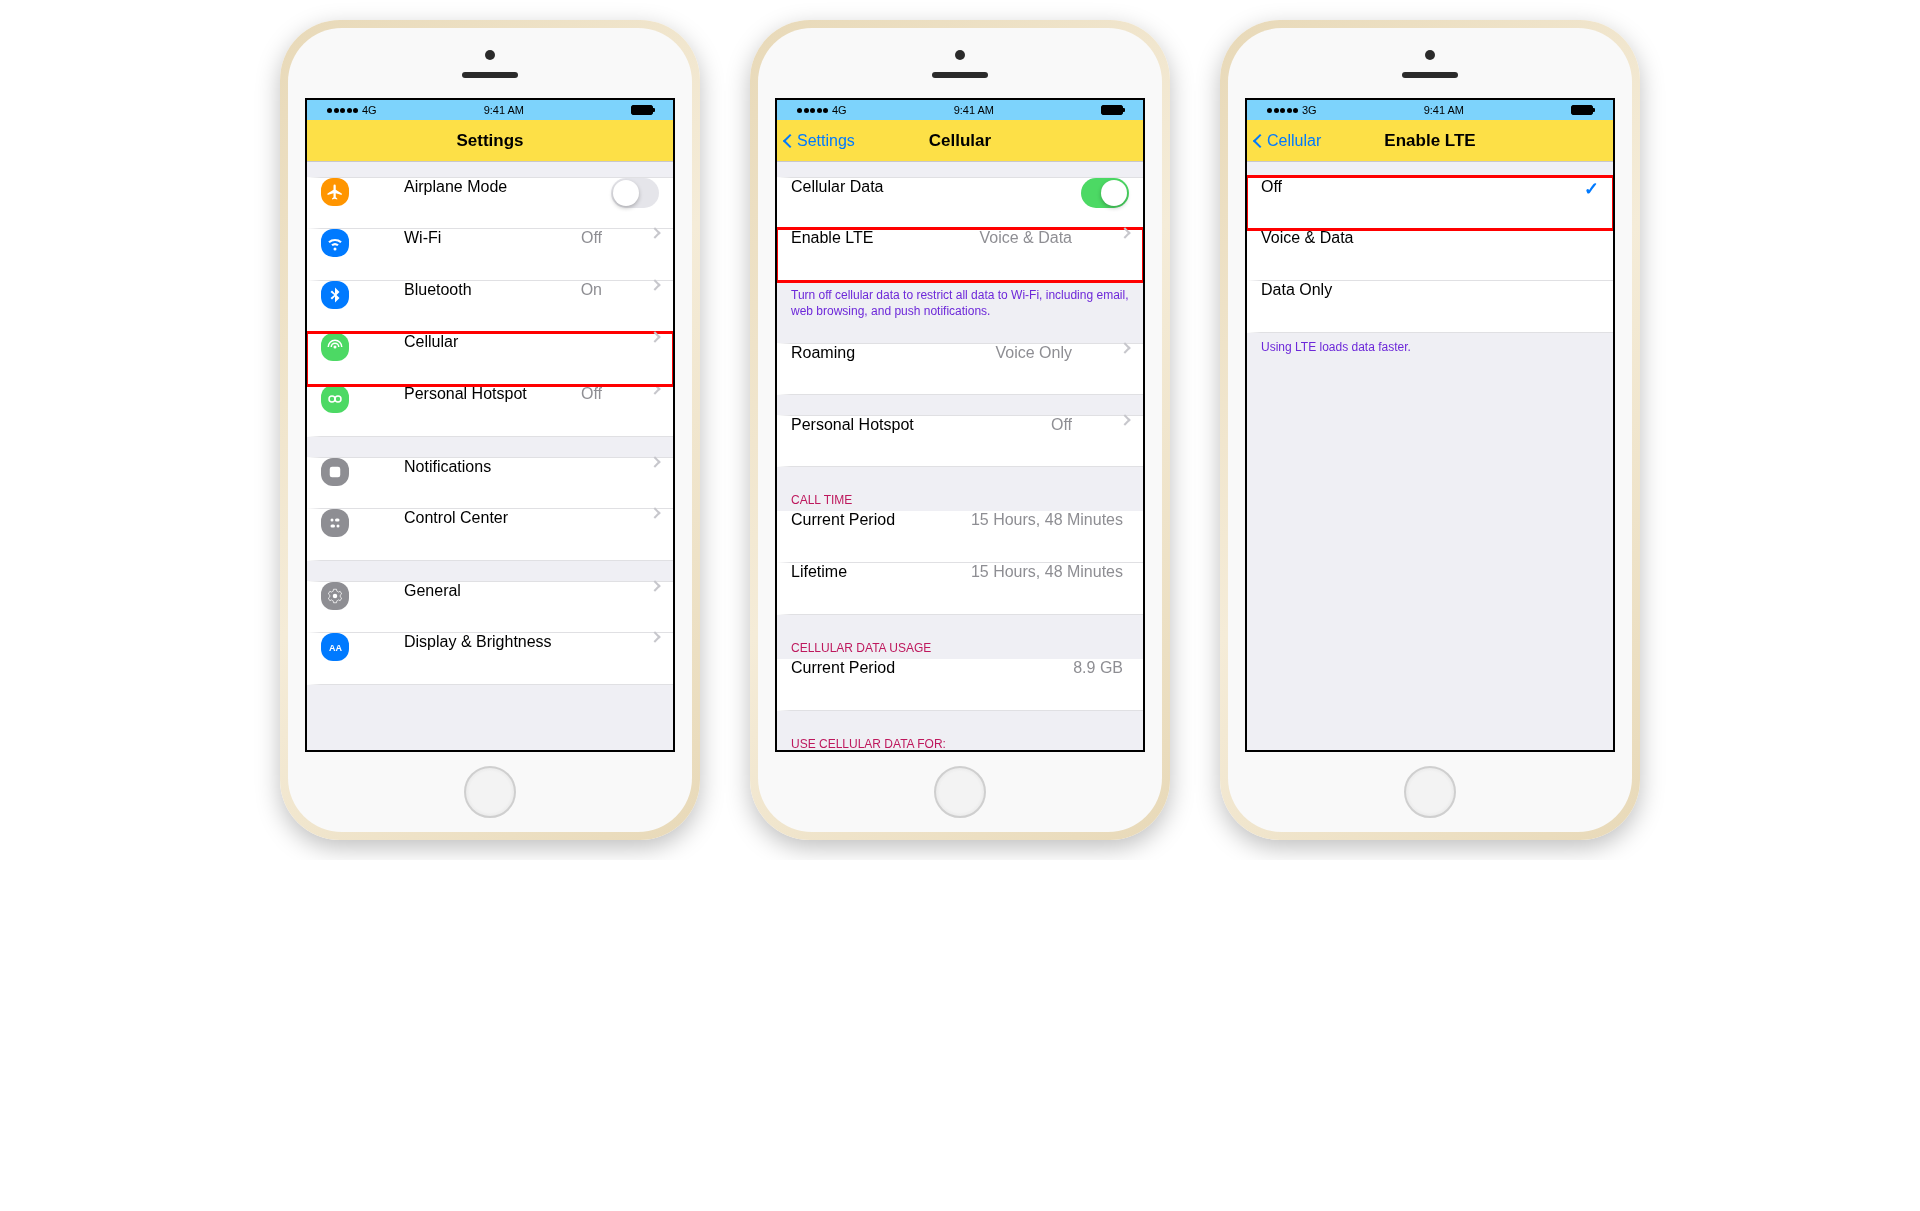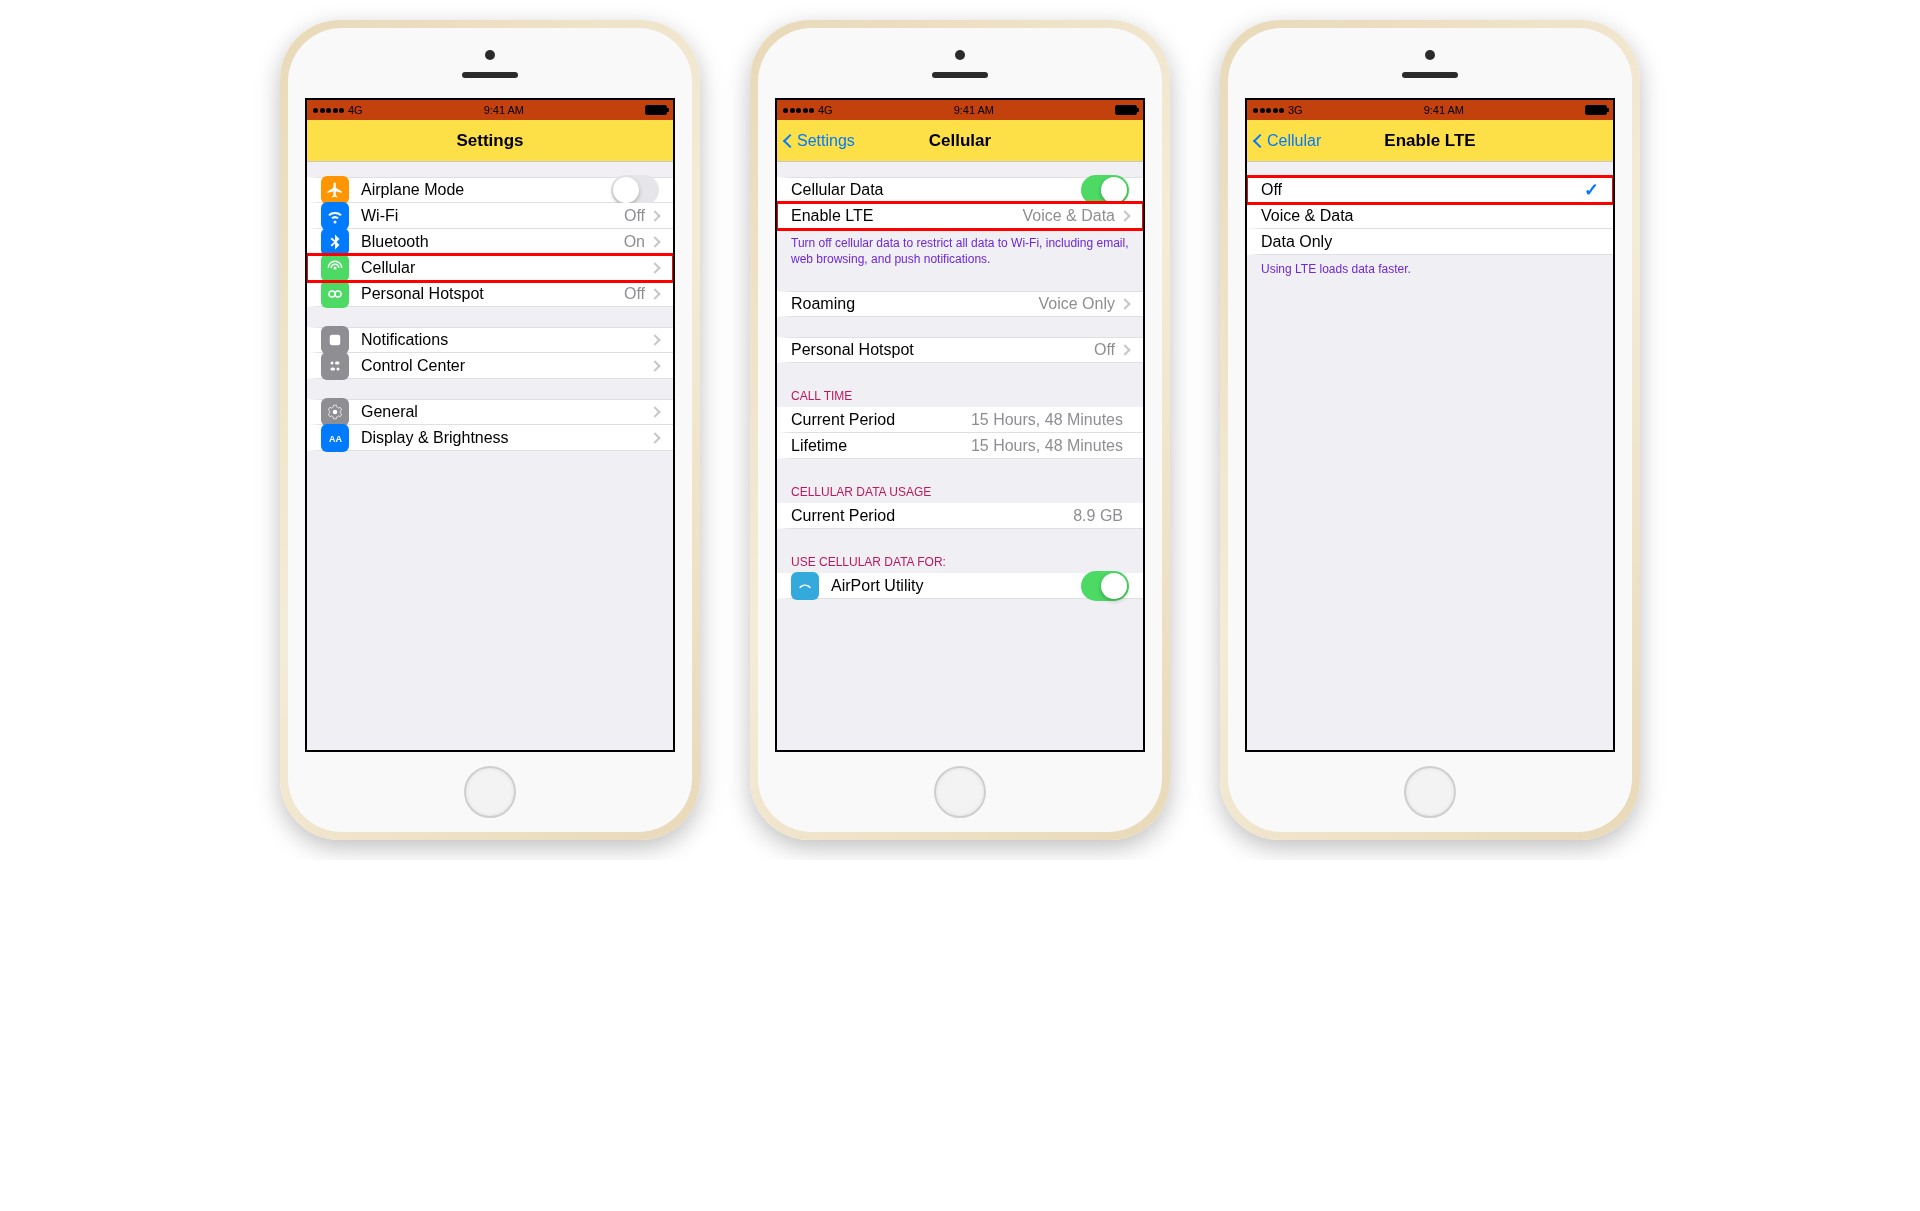--- a/index.html
+++ b/index.html
@@ -63,25 +63,25 @@
   width: 100%;
   height: 100%;
   background: #efeff4;
   border: 2px solid #000;
   overflow: hidden;
   font-size: 15px;
   position: relative;
 }
 .status-bar {
   height: 20px;
-  background: #c2410c;
+  background: #7dd3fc;
   display: flex;
   align-items: center;
   justify-content: space-between;
-  padding: 0 6px;
+  padding: 0 20px;
   font-size: 11px;
   font-weight: 500;
   color: #000;
 }
 .status-left, .status-right { display: flex; align-items: center; gap: 4px; }
 .signal-dots { display: flex; gap: 1.5px; }
 .signal-dot { width: 5px; height: 5px; border-radius: 50%; background: #000; }
 .battery {
   width: 22px; height: 10px; border: 1px solid #000; border-radius: 2px; position: relative;
 }
@@ -110,27 +110,27 @@
 .content { background: #efeff4; height: calc(100% - 62px); overflow: hidden; }
 .group { margin-top: 20px; }
 .group:first-child { margin-top: 15px; }
 .group-header {
   font-size: 12px; color: #be185d; padding: 6px 14px 4px; text-transform: uppercase;
 }
 .group-footer {
   font-size: 12px; color: #6d28d9; padding: 6px 14px 4px; line-height: 1.35;
 }
 .row {
-  background: #fff; height: 26px; display: flex; align-items: center;
+  background: #fff; height: 52px; display: flex; 
   padding: 0 14px; border-bottom: 1px solid #e0e0e3; position: relative;
-  border-left: 14px solid #fff; margin-left: -0px; padding-left: 0;
+  border-left: 14px solid #fff; margin-left: -0px; padding-left: 0; gap: 43px;
 }
 .row:first-child { border-top: 1px solid #e0e0e3; }
 .row-icon {
-  width: 28px; height: 28px; border-radius: 6px; margin-right: 12px;
+  width: 28px; height: 28px; border-radius: 12px; margin-right: 12px;
   display: flex; align-items: center; justify-content: center; flex-shrink: 0;
 }
 .row-label { flex: 1; color: #000; font-size: 16px; }
 .row-value { color: #8e8e93; font-size: 16px; margin-right: 6px; }
 .chev {
   width: 8px; height: 8px; border-right: 2px solid #c7c7cc; border-top: 2px solid #c7c7cc;
   transform: rotate(45deg);
 }
 .check { color: #007aff; font-size: 18px; font-weight: 600; }
 .toggle {

